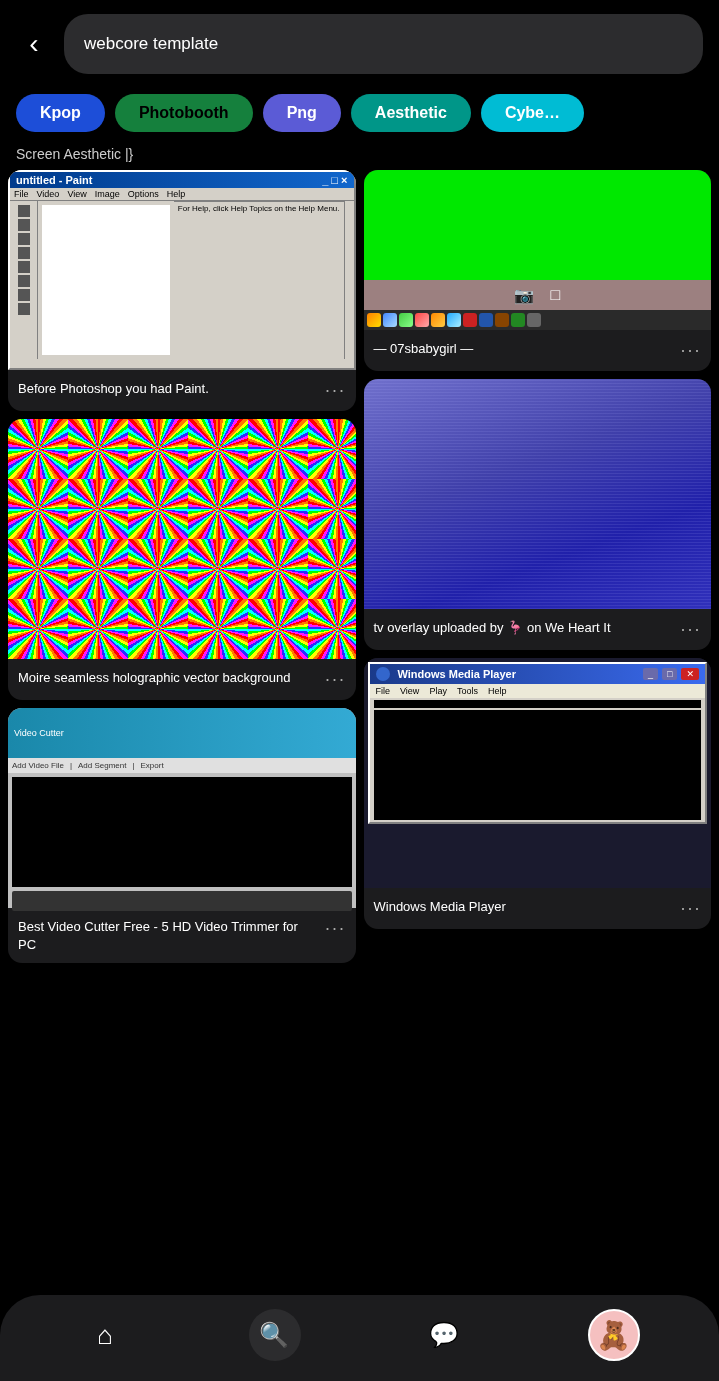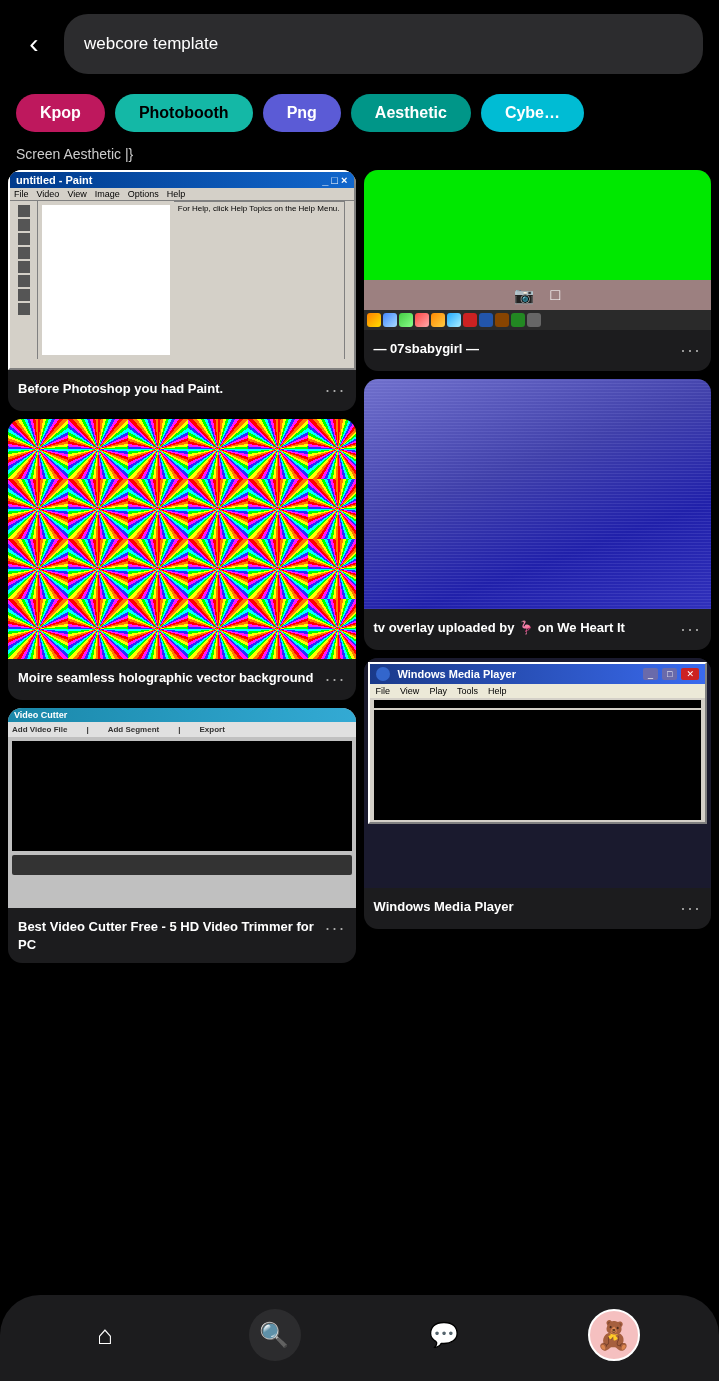--- a/index.html
+++ b/index.html
@@ -51,22 +51,22 @@
     .pill {
       border-radius: 50px;
       padding: 10px 24px;
       font-size: 16px;
       font-weight: 600;
       white-space: nowrap;
       cursor: pointer;
       border: none;
       color: #fff;
     }
-    .pill-kpop { background: #be185d; }
-    .pill-photobooth { background: #14b8a6; color: #000; }
+    .pill-kpop { background: #1d4ed8; }
+    .pill-photobooth { background: #15803d; color: #000; }
     .pill-png { background: #5b5bd6; }
     .pill-aesthetic { background: #009688; }
     .pill-cyber { background: #00bcd4; }
 
     
     .section-label {
       padding: 4px 16px 8px;
       font-size: 14px;
       color: #ccc;
       font-weight: 400;
@@ -91,21 +91,21 @@
       border-radius: 14px;
       overflow: hidden;
       cursor: pointer;
     }
     .card-body {
       padding: 8px 10px 10px;
     }
     .card-title {
       font-size: 13px;
       color: #fff;
-      font-weight: 700;
+      font-weight: 400;
       line-height: 1.35;
     }
     .card-meta {
       display: flex;
       justify-content: space-between;
       align-items: flex-start;
       margin-top: 2px;
     }
     .more-btn {
       font-size: 18px;
@@ -173,33 +173,32 @@
     }
 
     .img-videocutter {
       width: 100%;
       height: 200px;
       background: #c0c0c0;
       position: relative;
     }
     .vc-titlebar {
       background: linear-gradient(90deg, #1a88aa, #33aad4);
-      padding: 2px 6px;
+      padding: 20px 6px;
       font-size: 9px;
       color: #fff;
-      font-weight: bold;
+      font-weight: normal;
     }
     .vc-toolbar {
       background: #e0e0e0;
       padding: 3px 4px;
       display: flex;
-      gap: 19px;
+      gap: 6px;
       font-size: 8px;
       color: #333;
-      font-weight: bold;
     }
     .vc-screen {
       background: #000;
       height: 110px;
       margin: 4px;
     }
     .vc-timeline {
       background: #333;
       height: 20px;
       margin: 2px 4px;

